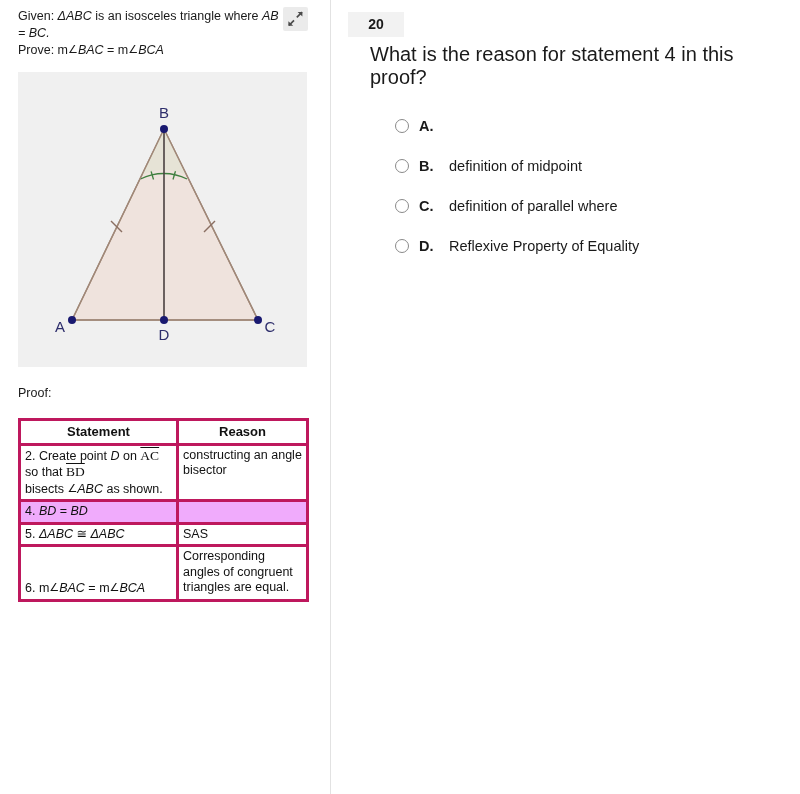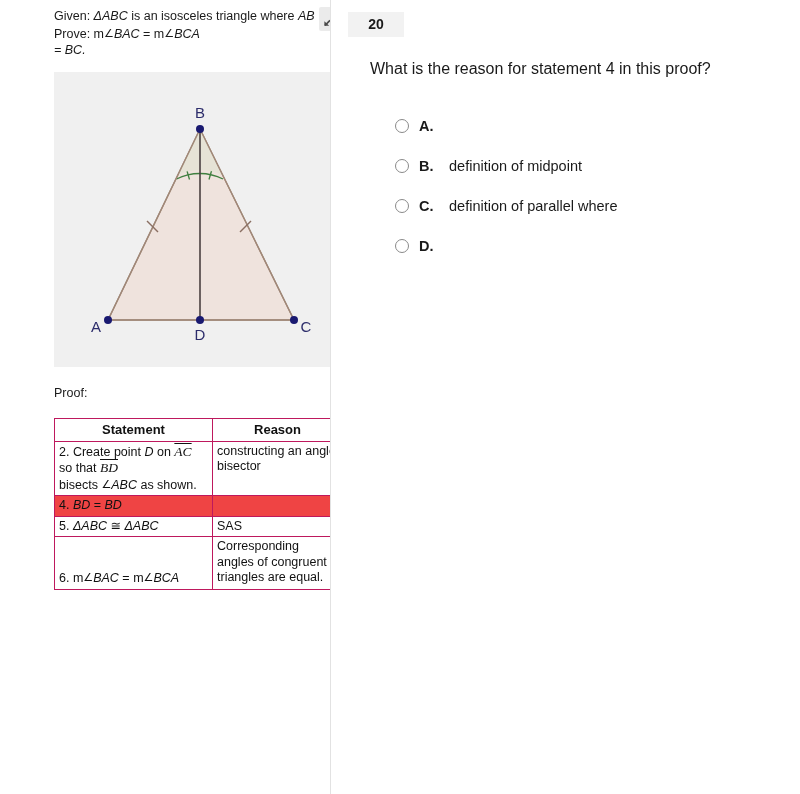--- a/index.html
+++ b/index.html
@@ -17,21 +17,20 @@
     overflow: hidden;
   }
 
   
   #left-panel {
     position: absolute;
     left: 0; top: 0;
     width: 330px;
     height: 794px;
     background: #ffffff;
-    margin-left: 36px;
   }
   #panel-divider {
     position: absolute;
     left: 330px; top: 0;
     width: 1px; height: 794px;
     background: #e2e2e2;
   }
 
   .given-block {
     position: absolute;
@@ -82,35 +81,35 @@
     left: 18px;
     top: 418px;
     width: 288px;
     border-collapse: collapse;
     table-layout: fixed;
     font-size: 12.5px;
     line-height: 15.5px;
     color: #111;
   }
   #proof-table th, #proof-table td {
-    border: 1px solid #be185d;
+    border: 3px solid #be185d;
     padding: 2px 4px;
     vertical-align: top;
     text-align: left;
   }
   #proof-table th {
     text-align: center;
     font-weight: bold;
     font-size: 13px;
     padding: 3px 4px;
   }
   #proof-table col.c1 { width: 158px; }
   #proof-table col.c2 { width: 130px; }
-  tr.highlight-row > td { background: #ef4444; }
-  .ovl { text-decoration: overline; font-family: "Liberation Serif", serif; font-style: italic; font-size: 13.5px; }
+  tr.highlight-row > td { background: #f0abfc; }
+  .ovl { text-decoration: overline; font-family: "Liberation Serif", serif; font-size: 13.5px; }
 
   
   #right-panel {
     position: absolute;
     left: 331px; top: 0;
     width: 469px;
     height: 794px;
     background: #ffffff;
   }
   #question-tab {
@@ -121,23 +120,23 @@
     padding: 4px 10px 5px 10px;
     background: #f2f2f2;
     font-size: 14px;
     font-weight: bold;
     color: #1a1a1a;
     text-align: center;
   }
   #question-text {
     position: absolute;
     left: 39px;
-    top: 60px;
+    top: 43px;
     width: 400px;
-    font-size: 16px;
+    font-size: 20px;
     color: #1a1a1a;
   }
   #choices {
     position: absolute;
     left: 64px;
     top: 106px;
     width: 390px;
   }
   .choice {
     display: flex;
@@ -165,22 +164,22 @@
     color: #1a1a1a;
   }
 </style>
 </head>
 <body>
 
 <div id="left-panel">
 
   <div class="given-block">
     <div class="line"><span>Given: </span><span class="it">ΔABC</span><span> is an isosceles triangle where </span><span class="it">AB</span></div>
+    <div class="line"><span class="it">= BC.</span></div>
     <div class="line"><span>Prove: m</span><span class="ang">∠</span><span class="it">BAC</span><span> = m</span><span class="ang">∠</span><span class="it">BCA</span></div>
-    <div class="line"><span class="it">= BC.</span></div>
   </div>
 
   <div id="expand-icon">
     <svg width="17" height="16" viewBox="0 0 17 16">
       <path d="M9.8 6.4 L15 1.2" stroke="#4a4a4a" stroke-width="1.7" fill="none"></path>
       <path d="M10.6 1.0 L15.4 1.0 L15.4 5.6 Z" fill="#4a4a4a"></path>
       <path d="M7.0 9.4 L1.9 14.5" stroke="#4a4a4a" stroke-width="1.7" fill="none"></path>
       <path d="M6.2 14.8 L1.4 14.8 L1.4 10.2 Z" fill="#4a4a4a"></path>
     </svg>
   </div>
@@ -268,16 +267,17 @@
       <span class="choice-label">definition of midpoint</span>
     </div>
     <div class="choice">
       <span class="radio"></span>
       <span class="choice-letter">C.</span>
       <span class="choice-label">definition of parallel where</span>
     </div>
     <div class="choice">
       <span class="radio"></span>
       <span class="choice-letter">D.</span>
+      <span class="choice-label">Reflexive Property of Equality</span>
     </div>
   </div>
 
 </div>
 
 </body></html>

